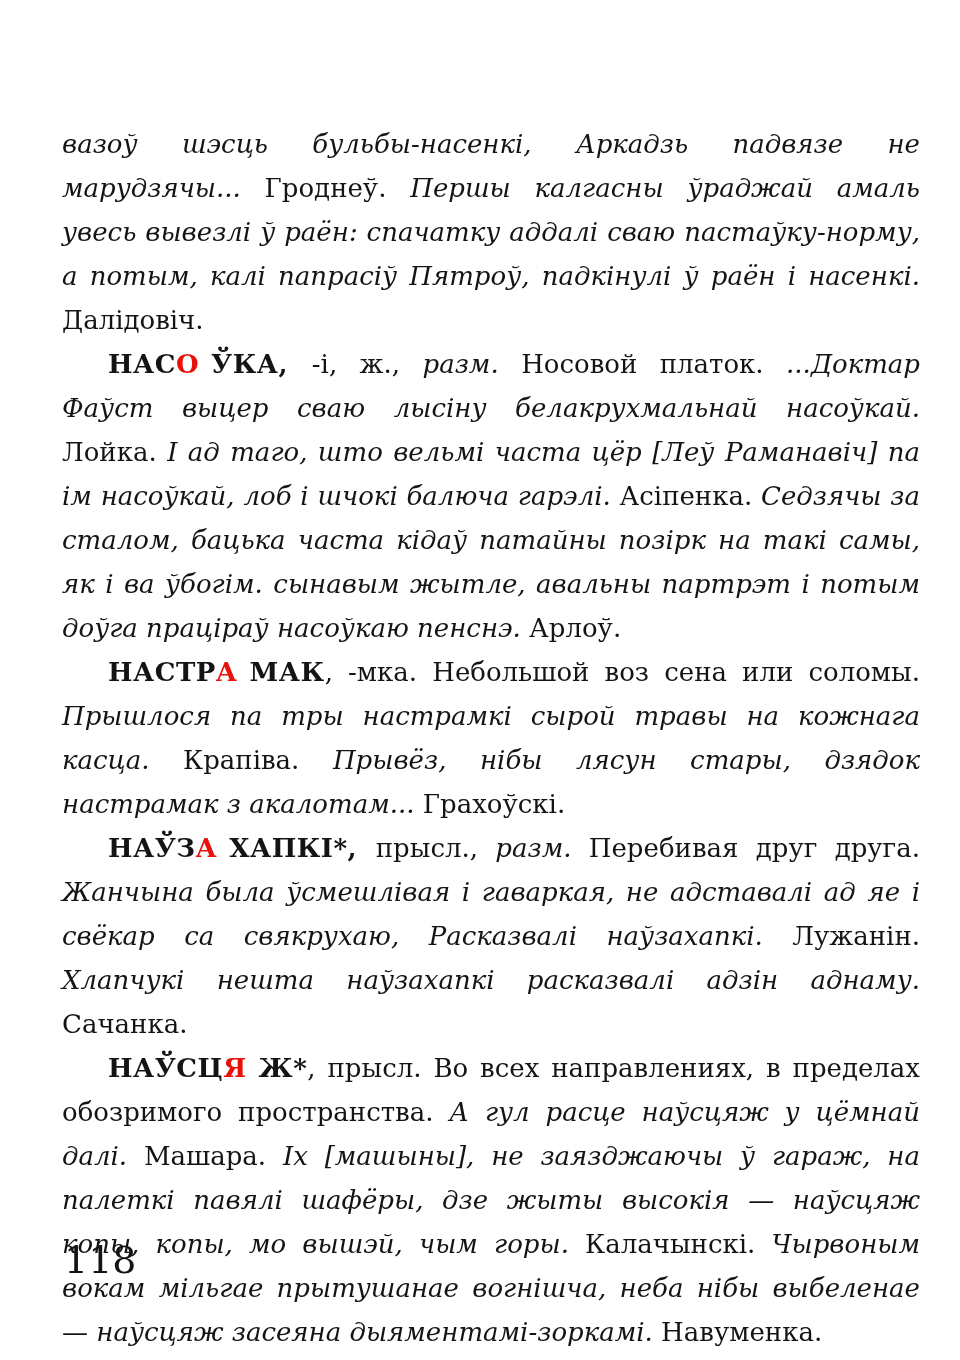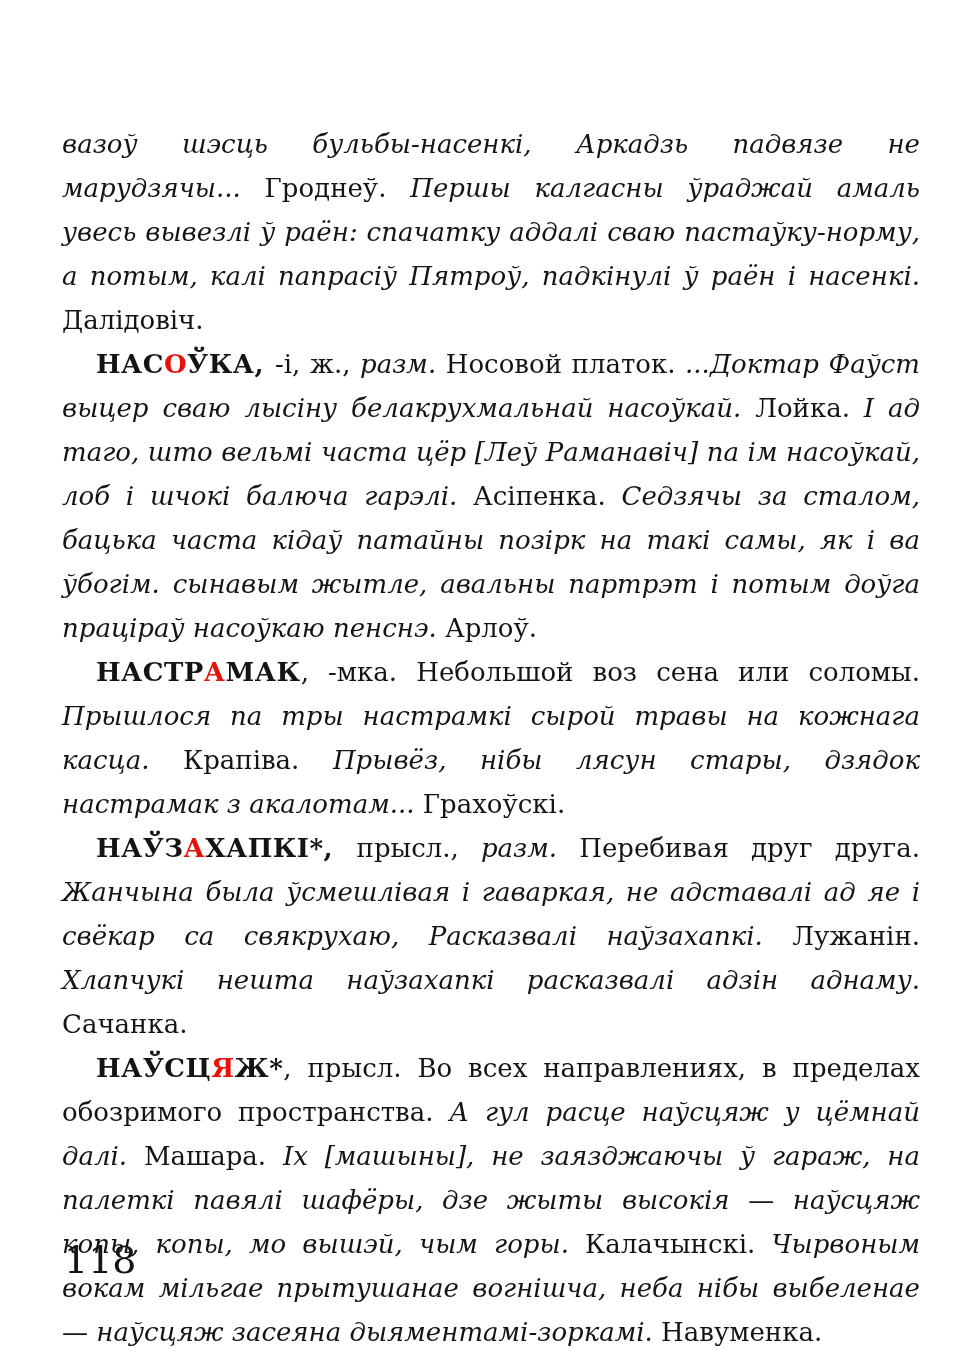--- a/index.html
+++ b/index.html
@@ -38,20 +38,21 @@
   .run-regular {
     font-style: normal;
     font-weight: normal;
   }
   .run-italic {
     font-style: italic;
   }
   .run-bold {
     font-weight: bold;
     letter-spacing: 0.5px;
+    margin-left: 12px;
   }
   .run-bold-red {
     font-weight: bold;
     letter-spacing: 0.5px;
     color: var(--stress-red, #e8120b);
   }
   .page-number {
     position: absolute;
     left: 64px;
     top: 1240px;

